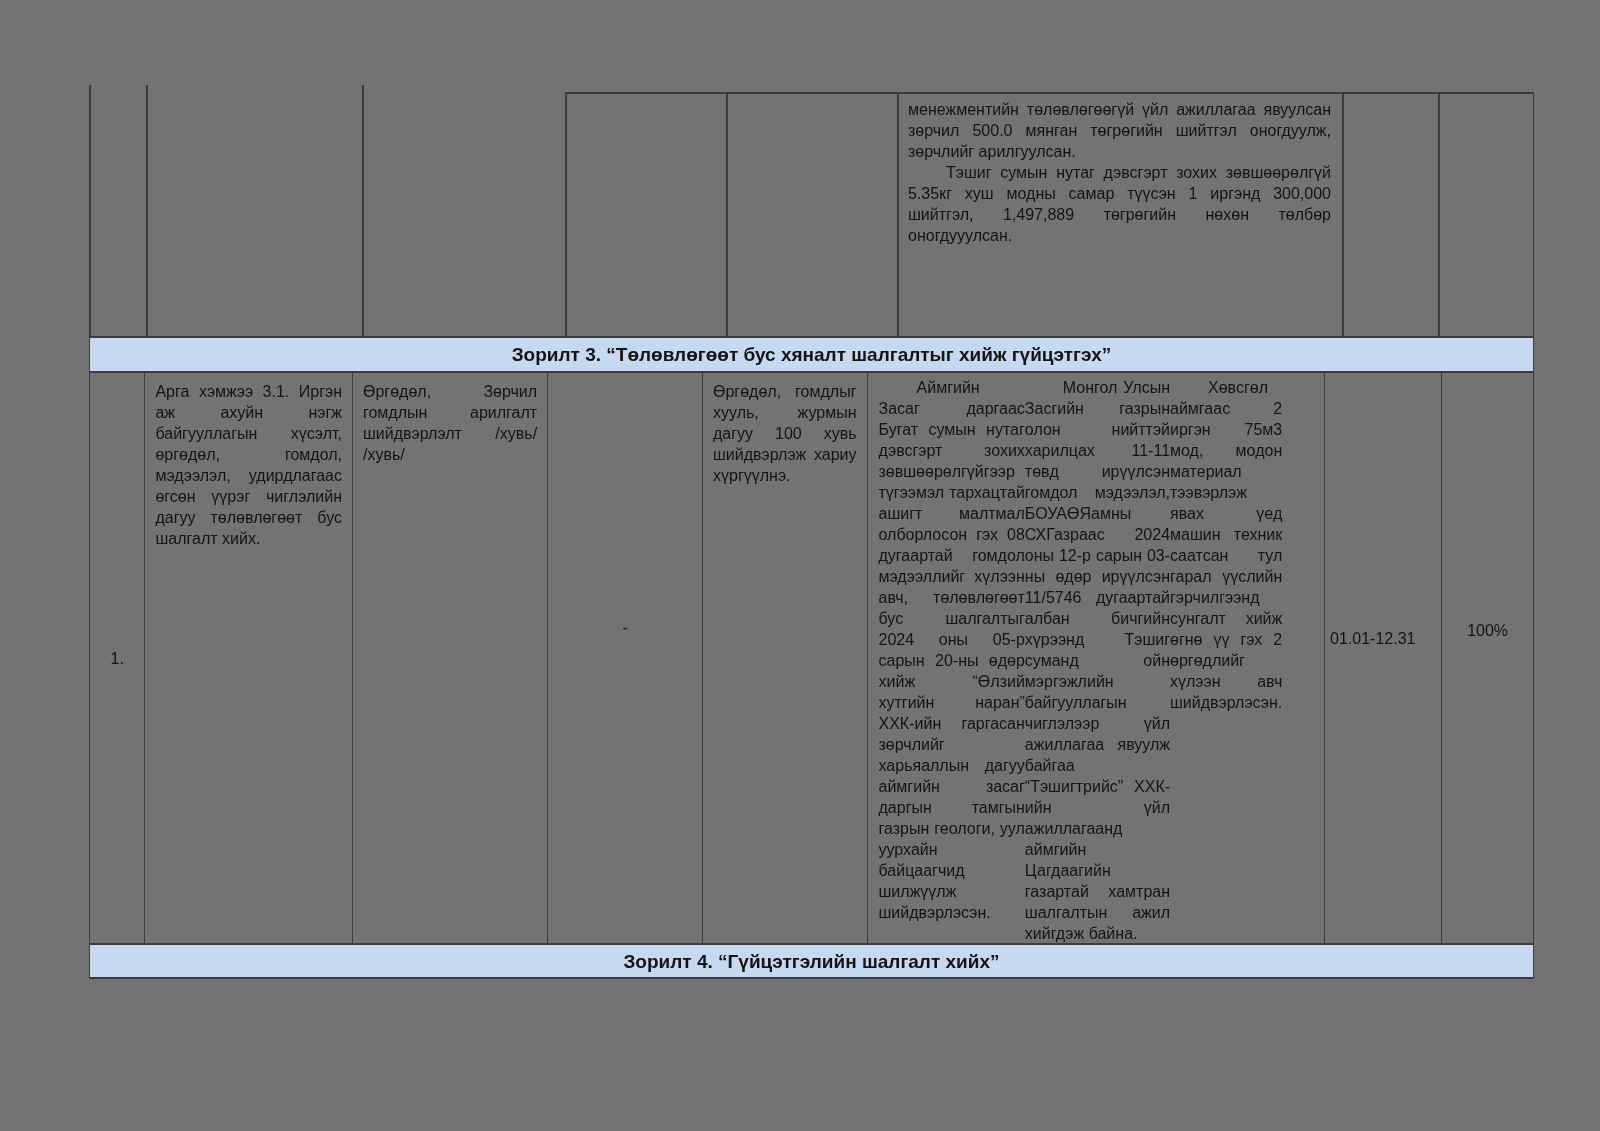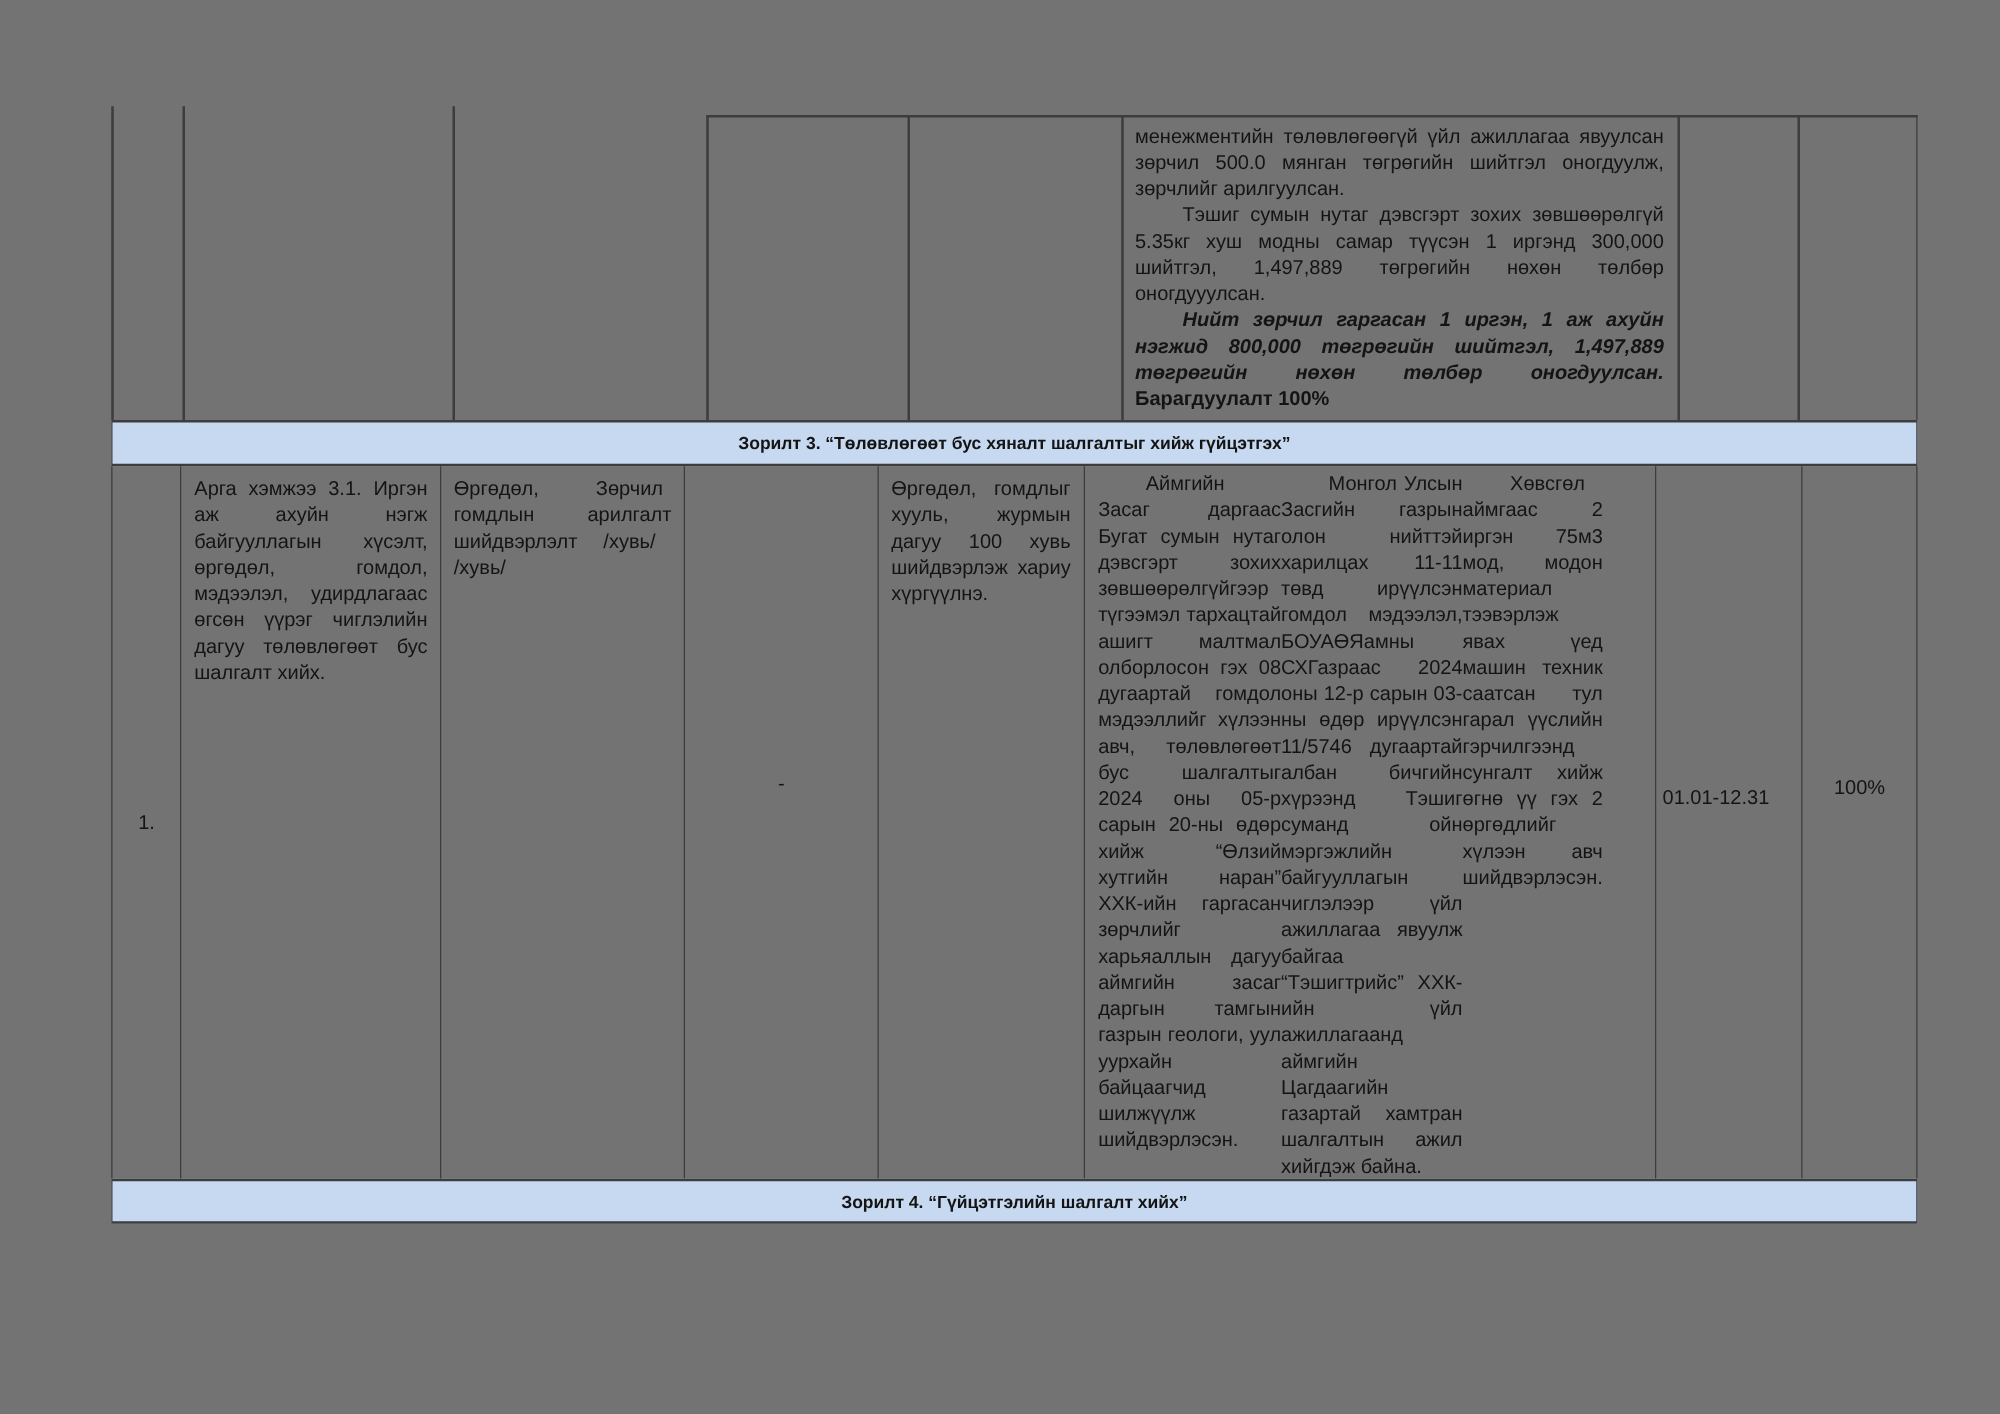--- a/index.html
+++ b/index.html
@@ -14,38 +14,38 @@
   .raCell{position:absolute;left:808px;top:8.5px;width:445px;box-sizing:border-box;
           padding:5px 11px 0;text-align:justify;}
   p{margin:0;}
   .ind{text-indent:38px;}
   .bi{font-weight:bold;font-style:italic;}
   .b{font-weight:bold;}
   
   .rowHdr{position:absolute;left:0;width:1445px;background:#c6d9f0;box-sizing:border-box;
           border:1.5px solid #3d3d3d;border-top-width:2px;border-bottom-width:2px;
           display:flex;align-items:center;justify-content:center;
-          font-weight:bold;font-size:14px;}
+          font-weight:bold;font-size:19px;}
   #hdr3{top:251px;height:37px;}
   #hdr4{top:858px;height:36px;}
   
   .rowC{position:absolute;left:0;top:288px;width:1445px;height:570px;display:flex;}
   .c{box-sizing:border-box;border-left:1.5px solid #3d3d3d;display:flex;flex-direction:row;
      justify-content:center;padding:8px 10px;}
   .c.last{border-right:1.5px solid #3d3d3d;}
   .c1{width:57px;align-items:center;}
   .c2{width:216px;text-align:justify;padding-bottom:68px;}
   .c3{width:203px;text-align:justify;padding-bottom:80px;}
   .c4{width:161px;align-items:center;padding-bottom:70px;}
   .c5{width:171px;text-align:justify;padding-bottom:48px;}
   .c6{width:445px;justify-content:flex-start;text-align:justify;padding:4px 11px 0;}
   .c7{width:96px;align-items:center;text-align:center;padding-bottom:48px;margin-left:31px;}
   .c8{width:96px;align-items:center;padding-bottom:64px;margin-left:21px;}
   .gap{height:21px;}
-  .left{text-align:center;}
+  .left{text-align:right;}
 </style>
 </head>
 <body>
 
 <div class="page">
   <div class="tbl">
 
     <div class="rowA">
       <div class="vl" style="left:0"></div>
       <div class="vl" style="left:57px"></div>
@@ -53,21 +53,20 @@
       <div class="vl part" style="left:476px"></div>
       <div class="vl part" style="left:637px"></div>
       <div class="vl part" style="left:808px"></div>
       <div class="vl part" style="left:1253px"></div>
       <div class="vl part" style="left:1349px"></div>
       <div class="vl part" style="left:1443.5px"></div>
       <div class="hl"></div>
       <div class="raCell">
         <p>менежментийн төлөвлөгөөгүй үйл ажиллагаа явуулсан зөрчил 500.0 мянган төгрөгийн шийтгэл оногдуулж, зөрчлийг арилгуулсан.</p>
         <p class="ind">Тэшиг сумын нутаг дэвсгэрт зохих зөвшөөрөлгүй 5.35кг хуш модны самар түүсэн 1 иргэнд 300,000 шийтгэл, 1,497,889 төгрөгийн нөхөн төлбөр оногдууулсан.</p>
-        <p class="ind"><span class="bi">Нийт зөрчил гаргасан 1 иргэн, 1 аж ахуйн нэгжид 800,000 төгрөгийн шийтгэл, 1,497,889 төгрөгийн нөхөн төлбөр оногдуулсан.</span> <span class="b">Барагдуулалт 100%</span></p>
       </div>
     </div>
 
     <div class="rowHdr" id="hdr3">
       <span>Зорилт 3. “Төлөвлөгөөт бус хяналт шалгалтыг хийж гүйцэтгэх”</span>
     </div>
 
     <div class="rowC">
       <div class="c c1">
         <span>1.</span>

